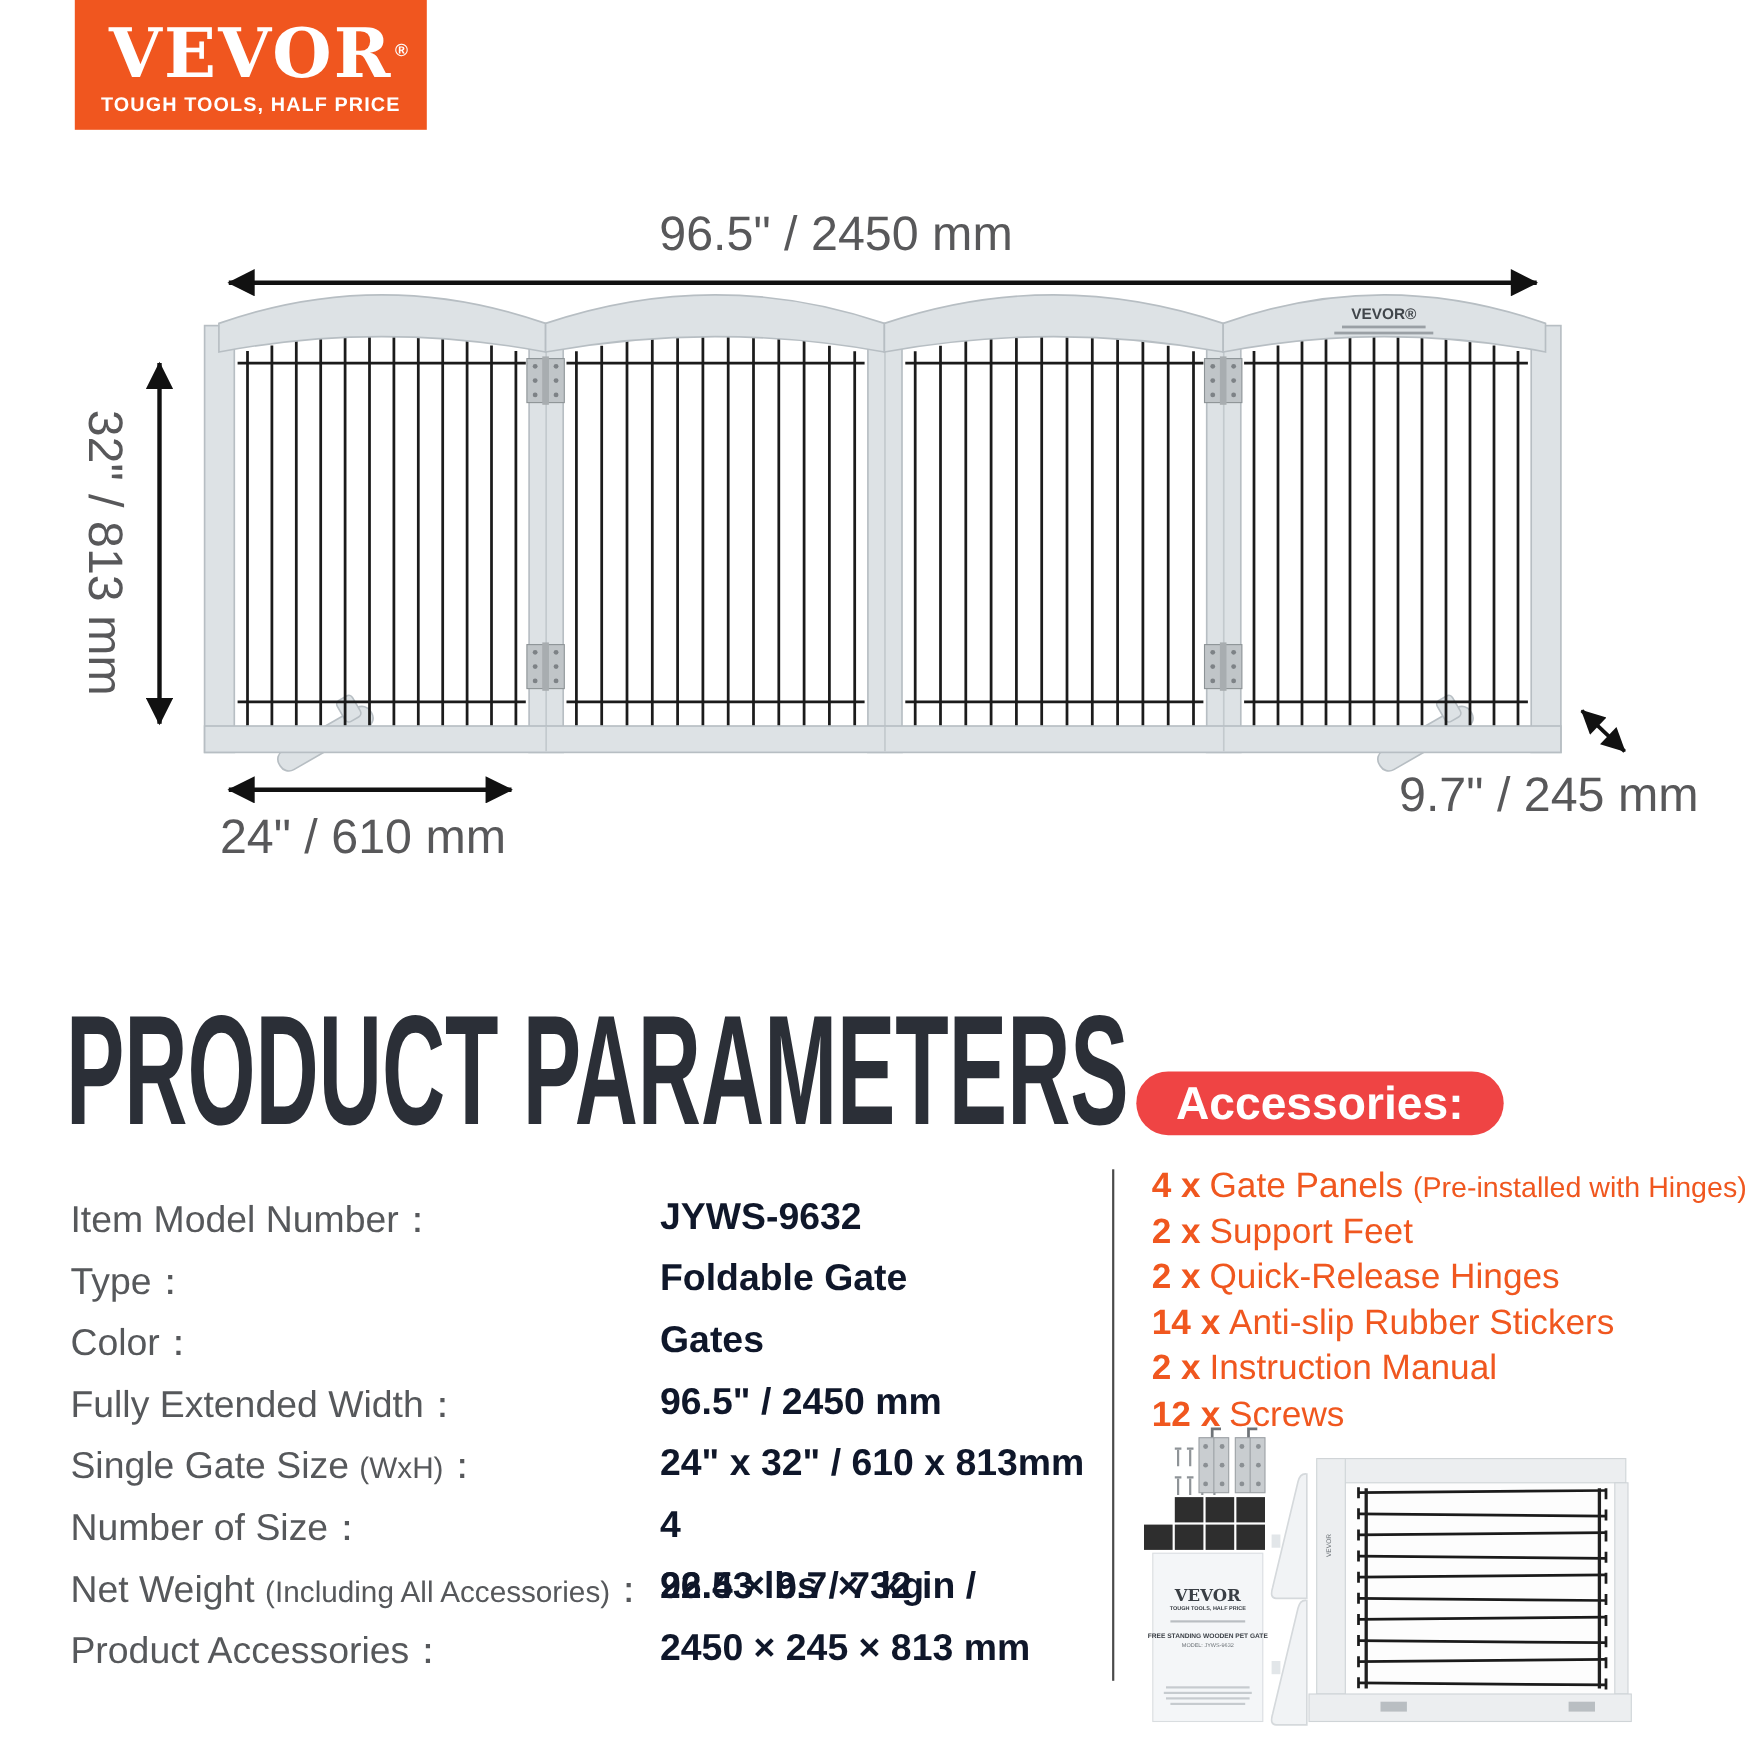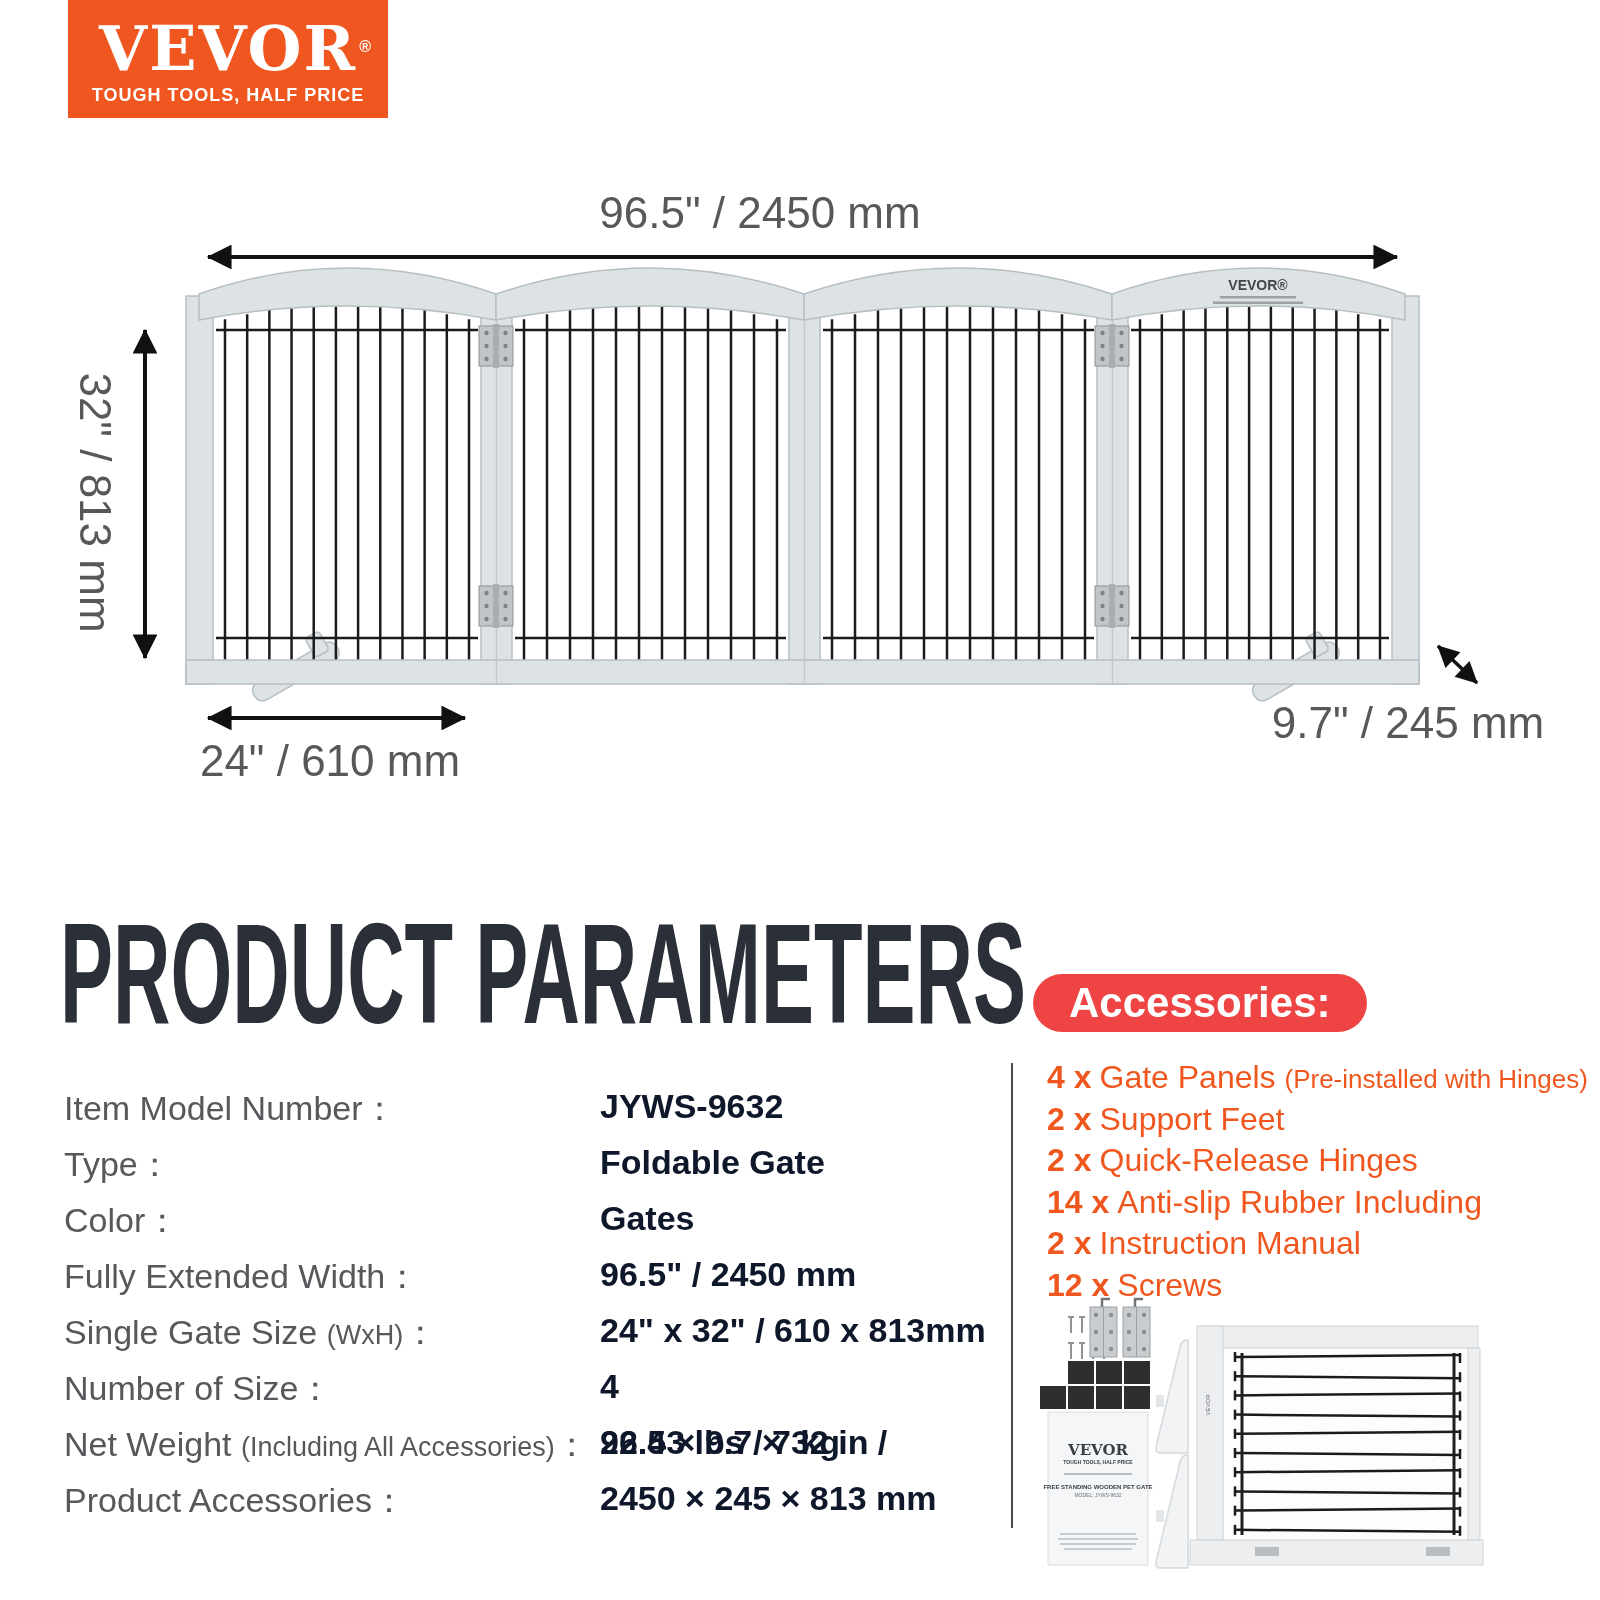--- a/index.html
+++ b/index.html
@@ -262,21 +262,21 @@
   <div class="acc-item">
     <span class="acc-qty">4 x</span><span>Gate Panels</span> <span class="acc-note">(Pre-installed with Hinges)</span>
   </div>
   <div class="acc-item">
     <span class="acc-qty">2 x</span><span>Support Feet</span> <span class="acc-note"></span>
   </div>
   <div class="acc-item">
     <span class="acc-qty">2 x</span><span>Quick-Release Hinges</span> <span class="acc-note"></span>
   </div>
   <div class="acc-item">
-    <span class="acc-qty">14 x</span><span>Anti-slip Rubber Including</span> <span class="acc-note"></span>
+    <span class="acc-qty">14 x</span><span>Anti-slip Rubber Stickers</span> <span class="acc-note"></span>
   </div>
   <div class="acc-item">
     <span class="acc-qty">2 x</span><span>Instruction Manual</span> <span class="acc-note"></span>
   </div>
   <div class="acc-item">
     <span class="acc-qty">12 x</span><span>Screws</span> <span class="acc-note"></span>
   </div>
 </div>
 
 <svg class="abs" style="left:1030px;top:1295px" width="555" height="290" viewBox="0 0 555 290">

